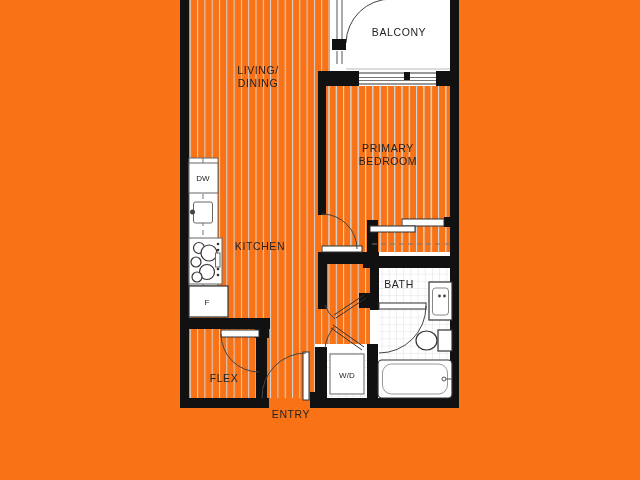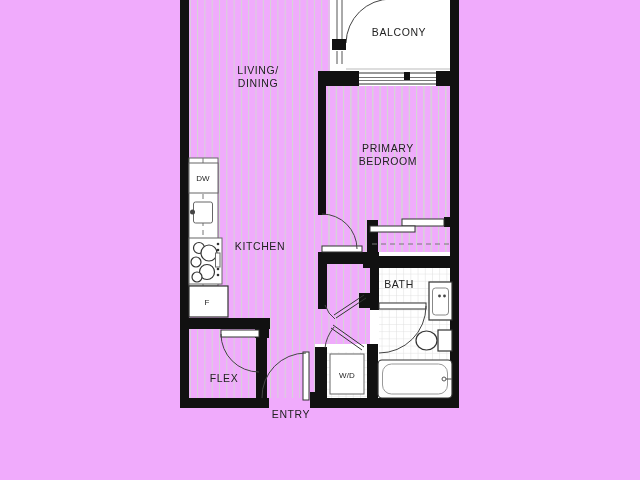--- a/index.html
+++ b/index.html
@@ -1,20 +1,20 @@
 <!DOCTYPE html>
 <html style="--wall: #111111; --line: #444444; --stripe: #d4d4d4; --tile: #dfdfdf; --label: #222222;"><head>
 <meta charset="utf-8">
 <style>
   :root{
     --wall:#111111; --line:#444444; --thin:#666666;
     --stripe:#d4d4d4; --tile:#dfdfdf; --label:#222222;
   }
   html,body{margin:0;padding:0;background:#ffffff;}
-  .stage{position:relative;width:640px;height:480px;background:#f0abfc;overflow:hidden;}
+  .stage{position:relative;width:640px;height:480px;background:#f97316;overflow:hidden;}
   svg{position:absolute;left:0;top:0;}
   .wall{fill:var(--wall);stroke:none;}
   .arc{fill:none;stroke:var(--line);stroke-width:1;}
   .leaf{fill:#ffffff;stroke:#333333;stroke-width:1;}
   .fix{fill:#ffffff;stroke:var(--thin);stroke-width:1;}
   .fixdark{fill:#ffffff;stroke:#333333;stroke-width:1.2;}
   .thinline{fill:none;stroke:#555555;stroke-width:1;}
   .glaze{fill:none;stroke:#777777;stroke-width:1;}
   .dash{fill:none;stroke:#777777;stroke-width:1;stroke-dasharray:5 4;}
   text{font-family:"Liberation Sans",sans-serif;fill:var(--label);letter-spacing:0.6px;}

